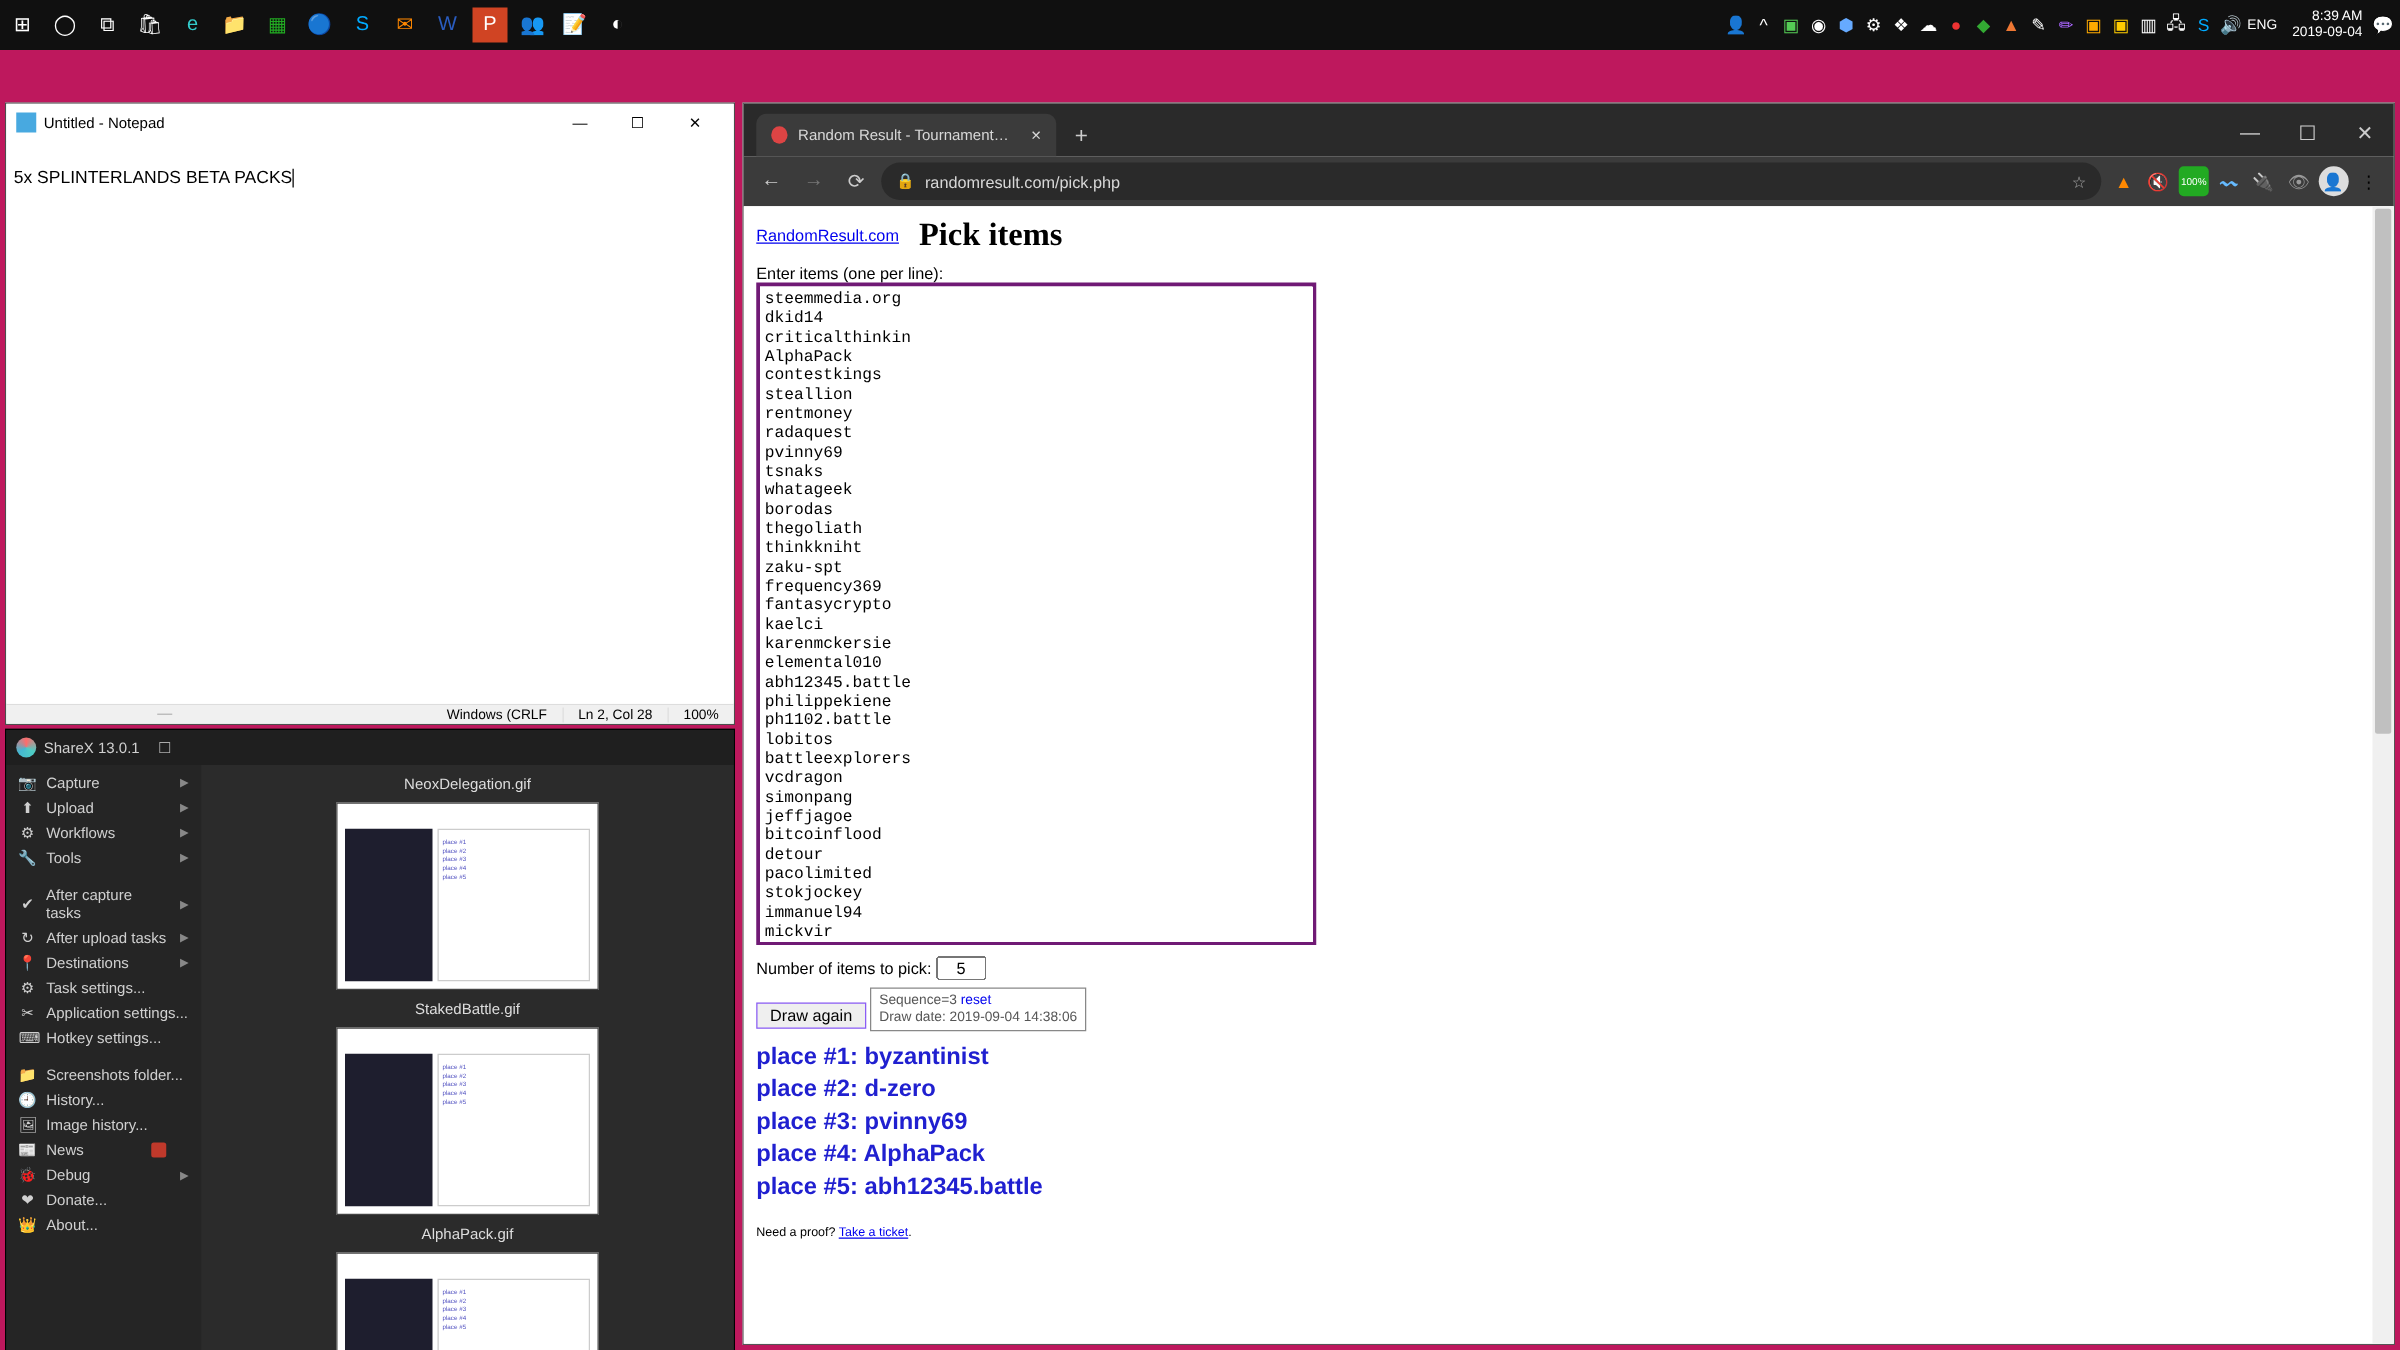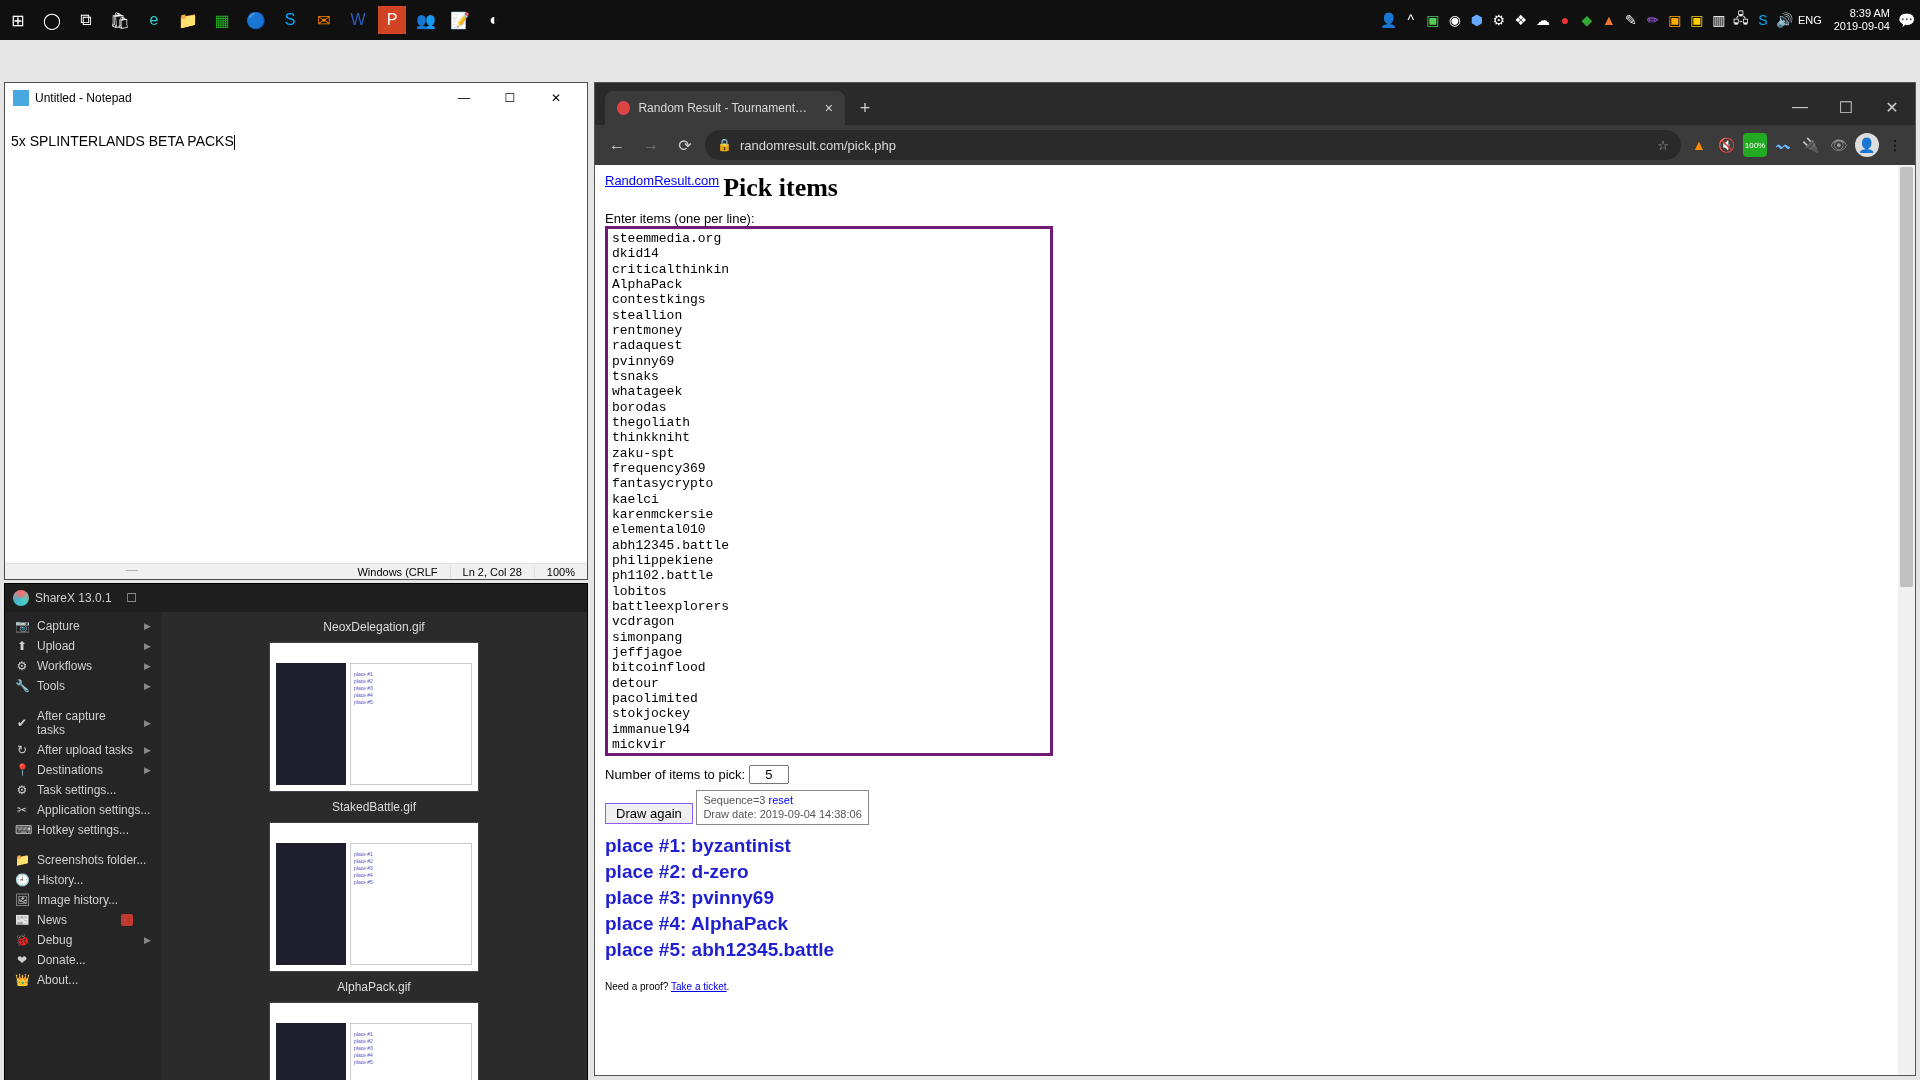--- a/index.html
+++ b/index.html
@@ -5,21 +5,21 @@
 *{box-sizing:border-box;margin:0;padding:0;font-family:"Segoe UI",Tahoma,sans-serif}
 body{width:1920px;height:1080px;background:#1a1a1a;overflow:hidden;position:relative}
 
 .taskbar{position:absolute;top:0;left:0;right:0;height:40px;background:#101010;display:flex;align-items:center;padding:0 4px;color:#fff;font-size:11px}
 .taskbar .tb-left{display:flex;gap:6px;align-items:center}
 .taskbar .tb-icon{width:28px;height:28px;display:flex;align-items:center;justify-content:center;font-size:16px;cursor:pointer}
 .taskbar .tb-right{margin-left:auto;display:flex;gap:4px;align-items:center}
 .taskbar .tb-clock{text-align:right;line-height:1.2;margin-left:8px;margin-right:4px}
 .tray-ico{width:18px;height:18px;display:flex;align-items:center;justify-content:center;font-size:14px}
 
-.desktop{position:absolute;top:40px;left:0;right:0;bottom:0;background:#e5e5e5}
+.desktop{position:absolute;top:40px;left:0;right:0;bottom:0;background:#be185d}
 
 .notepad{position:absolute;top:42px;left:4px;width:584px;height:498px;background:#fff;border:1px solid #4d4d4d;display:flex;flex-direction:column}
 .np-title{height:30px;background:#fff;display:flex;align-items:center;padding:0 8px;font-size:12px;color:#000}
 .np-title .np-ico{width:16px;height:16px;background:#48a9e0;margin-right:6px}
 .np-title .wctrl{margin-left:auto;display:flex}
 .wctrl span{width:46px;height:30px;display:flex;align-items:center;justify-content:center;font-size:12px;cursor:pointer}
 .np-menu{height:24px;background:#fff;border-bottom:1px solid #e8e8e8;display:flex;gap:2px;padding:0 4px;font-size:12px;color:#000;align-items:center}
 .np-menu span{padding:2px 6px;cursor:pointer}
 .np-body{flex:1;background:#fff;padding:4px 6px;font-family:Consolas,monospace;font-size:14px;color:#000;white-space:pre;overflow:auto;position:relative}
 .np-body .caret{display:inline-block;width:1px;height:15px;background:#000;vertical-align:middle}
@@ -54,21 +54,21 @@
 .ch-wctrl{margin-left:auto;display:flex}
 .ch-wctrl span{width:46px;height:36px;display:flex;align-items:center;justify-content:center;color:#ccc;cursor:pointer}
 .ch-toolbar{height:40px;background:#3b3b3b;display:flex;align-items:center;padding:0 8px;gap:6px}
 .ch-nav{width:28px;height:28px;display:flex;align-items:center;justify-content:center;color:#ccc;font-size:16px;cursor:pointer}
 .ch-addr{flex:1;height:30px;background:#2a2a2a;border-radius:15px;display:flex;align-items:center;padding:0 12px;color:#d8d8d8;font-size:13px;gap:8px}
 .ch-addr .lock{font-size:12px}
 .ch-addr .star{margin-left:auto;color:#aaa}
 .ch-ext{display:flex;gap:4px;align-items:center}
 .ch-ext .ext{width:24px;height:24px;border-radius:4px;display:flex;align-items:center;justify-content:center;font-size:14px}
 .ch-content{flex:1;background:#fff;overflow:auto;position:relative;padding:8px 10px;color:#000;font-size:13px}
-.ch-content .top{display:flex;align-items:flex-start;gap:4px;margin-bottom:8px}
+.ch-content .top{display:flex;align-items:center;gap:16px;margin-bottom:8px}
 .ch-content .rrlink{color:#0000ee;text-decoration:underline;font-size:13px}
 .ch-content h1{font-size:26px;font-weight:bold;font-family:Georgia,serif}
 .items-ta{width:448px;height:530px;font-family:Liberation Mono, monospace;font-size:13px;padding:2px 4px;resize:none;border:3px solid #701a75;line-height:1.18;overflow-y:scroll}
 .numrow{margin-top:6px;font-size:13px}
 .numrow input{width:40px;text-align:center;font-size:13px}
 .drawbtn{margin-top:6px;padding:2px 10px;font-size:13px;background:#efefef;border:1px solid #8b5cf6;cursor:pointer}
 .seqbox{margin-top:6px;border:1px solid #888;display:inline-block;padding:2px 6px;font-size:11px;color:#555;line-height:1.3}
 .seqbox a{color:#0000ee;}
 .results{margin-top:10px}
 .results .res{color:#2020d0;font-weight:bold;font-size:19px;font-family:Verdana,sans-serif;margin:4px 0}

